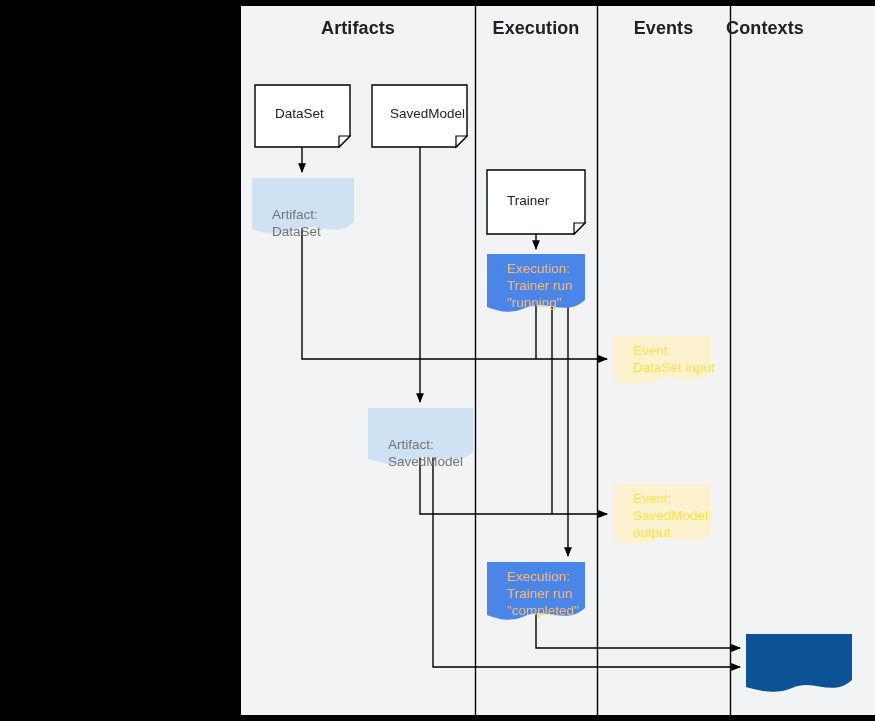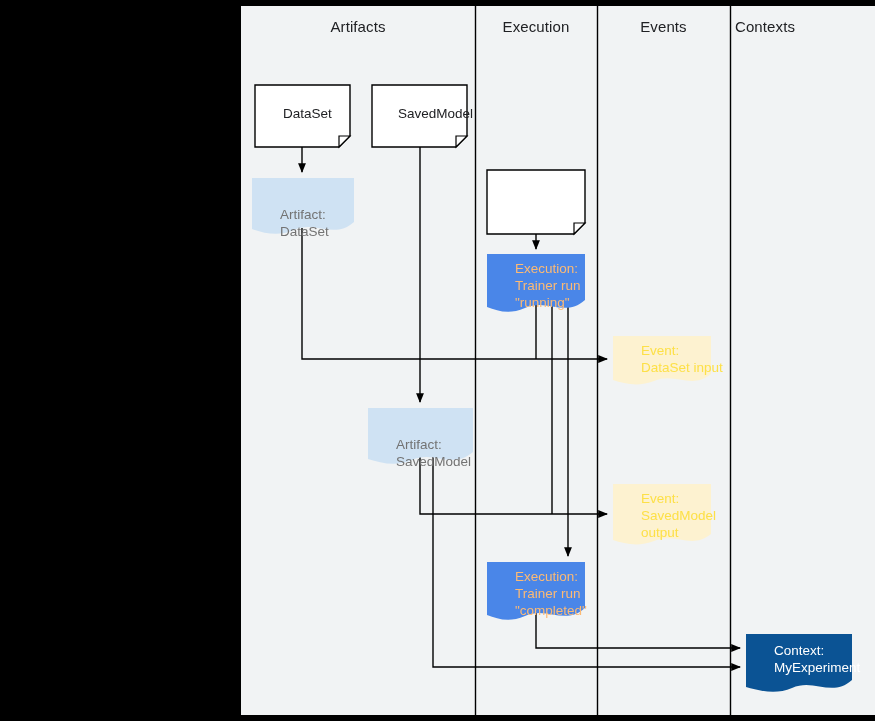--- a/index.html
+++ b/index.html
@@ -1,24 +1,24 @@
 <!DOCTYPE html>
 <html><head>
 <meta charset="utf-8">
 <style>
   html,body{margin:0;padding:0;background:#000;}
   body{width:875px;height:721px;overflow:hidden;
        font-family:"Liberation Sans","DejaVu Sans",sans-serif;}
   #stage{position:relative;width:875px;height:721px;background:#000;}
   #frame{position:absolute;left:241px;top:6px;width:634px;height:709px;background:#f1f3f4;}
   #svg{position:absolute;left:0;top:0;width:875px;height:721px;}
-  .hdr{position:absolute;font-size:15px;font-weight:normal;color:#202124;
+  .hdr{position:absolute;font-size:18px;font-weight:bold;color:#202124;
        text-align:center;letter-spacing:.1px;}
   .node{position:absolute;}
-  .node .lbl{position:absolute;left:16px;top:0;width:100%;height:100%;
+  .node .lbl{position:absolute;left:8px;top:0;width:100%;height:100%;
        box-sizing:border-box;padding:28px 0 0 12px;font-size:13.5px;
        line-height:17px;white-space:pre-line;}
   .doc .lbl{color:#202124;}
   .artifact .lbl{color:#737373;}
   .execution .lbl{color:#fdba74;}
   .event .lbl{color:#fde047;}
   .context .lbl{color:#ffffff;}
 </style>
 </head>
 <body>
@@ -115,20 +115,23 @@
   <div class="node artifact" style="left:252px;top:178px;width:102px;height:54px;">
     <div class="lbl">Artifact:
 DataSet</div>
   </div>
 
   <div class="node artifact" style="left:368px;top:408px;width:105px;height:54px;">
     <div class="lbl">Artifact:
 SavedModel</div>
   </div>
 
+  <div class="node doc" style="left:487px;top:170px;width:98px;height:64px;">
+    <div class="lbl" style="padding-top:22px;">Trainer</div>
+  </div>
 
   <div class="node execution" style="left:487px;top:254px;width:98px;height:56px;">
     <div class="lbl" style="padding-top:6px;">Execution:
 Trainer run
 "running"</div>
   </div>
 
   <div class="node execution" style="left:487px;top:562px;width:98px;height:56px;">
     <div class="lbl" style="padding-top:6px;">Execution:
 Trainer run
@@ -139,17 +142,13 @@
     <div class="lbl" style="padding-top:6px;">Event:
 DataSet input</div>
   </div>
 
   <div class="node event" style="left:613px;top:484px;width:98px;height:58px;">
     <div class="lbl" style="padding-top:6px;">Event:
 SavedModel
 output</div>
   </div>
 
-  <div class="node context" style="left:746px;top:634px;width:106px;height:52px;">
-    <div class="lbl" style="padding-top:8px;">Context:
-MyExperiment</div>
-  </div>
 </div>
 
 </body></html>

